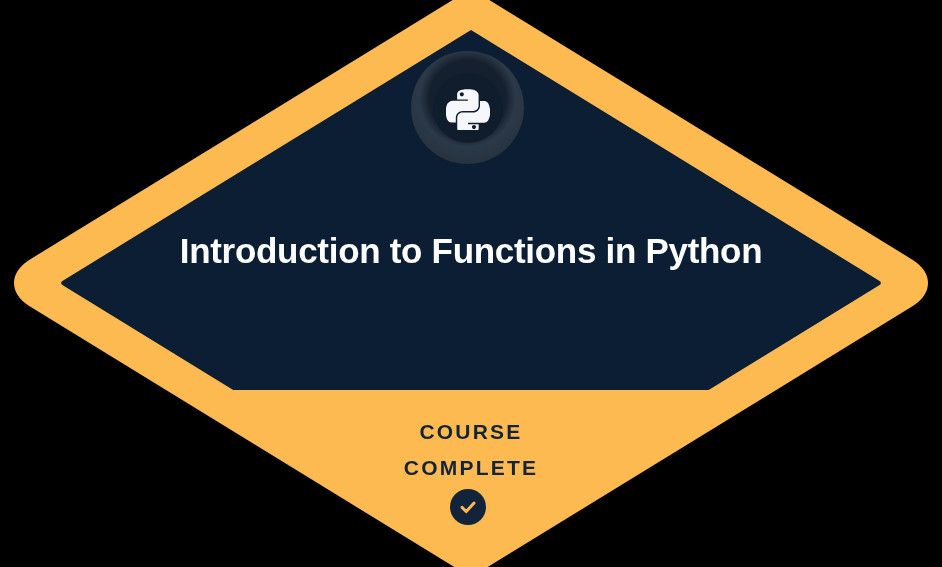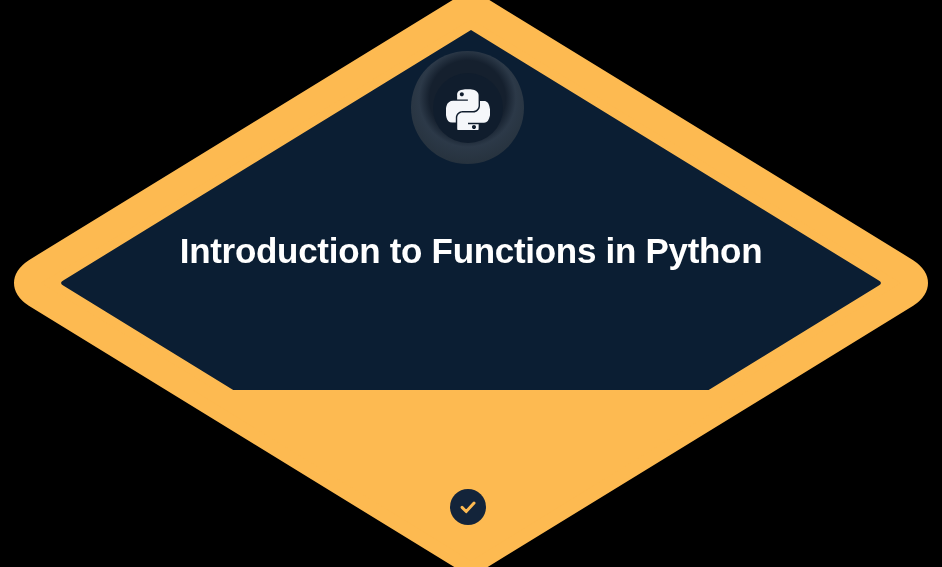--- a/index.html
+++ b/index.html
@@ -170,20 +170,24 @@
       <div class="emblem-inner">
         <svg class="py-glyph" viewBox="0 0 100 100" aria-hidden="true">
           <path fill="#f5f7fa" d="M49.2 7.5c-4.2 0-8.2.4-11.7 1-10.3 1.8-12.2 5.6-12.2 12.7v9.3h24.4v3.1H16.2c-7.1 0-13.4 4.3-15.3 12.4-2.3 9.3-2.4 15.1 0 24.8 1.8 7.3 5.9 12.4 13 12.4h8.4V72.1c0-8.1 7-15.2 15.3-15.2h24.3c6.8 0 12.2-5.6 12.2-12.4V21.2c0-6.6-5.6-11.6-12.2-12.7-4.2-.7-8.5-1-12.7-1zM36 14c2.5 0 4.6 2.1 4.6 4.7 0 2.6-2.1 4.7-4.6 4.7-2.6 0-4.6-2.1-4.6-4.7 0-2.6 2-4.7 4.6-4.7z"></path>
           <path fill="#f5f7fa" d="M77.3 33.6v11.2c0 8.5-7.2 15.6-15.3 15.6H37.7c-6.7 0-12.2 5.7-12.2 12.4v23.3c0 6.6 5.8 10.5 12.2 12.4 7.7 2.3 15.1 2.7 24.3 0 6.1-1.8 12.2-5.3 12.2-12.4v-9.3H50v-3.1h36.5c7.1 0 9.7-4.9 12.2-12.4 2.6-7.7 2.5-15.1 0-24.8-1.8-7.2-5.1-12.4-12.2-12.4h-9.2zM63.6 88.4c2.6 0 4.6 2.1 4.6 4.7 0 2.6-2.1 4.7-4.6 4.7-2.5 0-4.6-2.1-4.6-4.7 0-2.6 2-4.7 4.6-4.7z"></path>
         </svg>
       </div>
     </div>
 
     <div class="course-title">Introduction to Functions in Python</div>
 
+    <div class="complete-block">
+      <span class="complete-line">COURSE</span>
+      <span class="complete-line">COMPLETE</span>
+    </div>
 
     <div class="check-badge">
       <svg width="22" height="22" viewBox="0 0 24 24" aria-hidden="true">
         <path d="M5.5 12.4 L10 17 L18.6 7.6" fill="none" stroke="#fdba51" stroke-width="3.2" stroke-linecap="round" stroke-linejoin="round"></path>
       </svg>
     </div>
 
   </div>
 </div>
 

